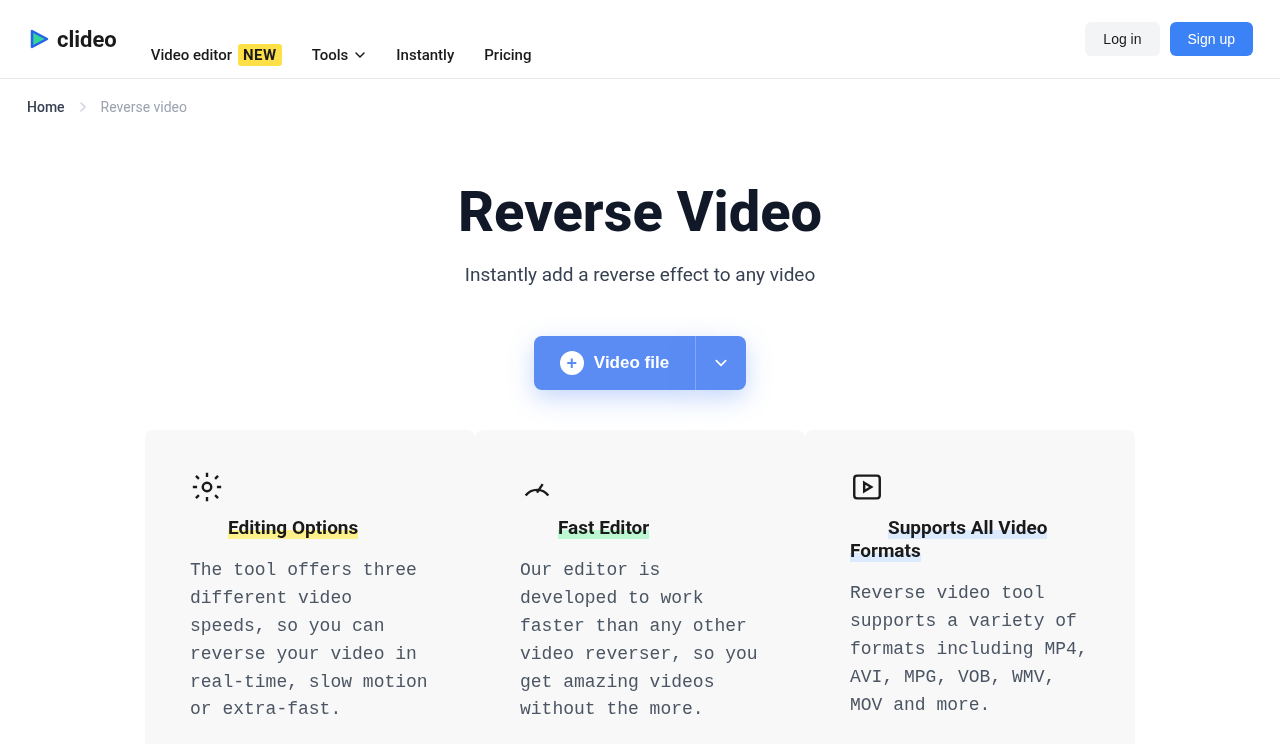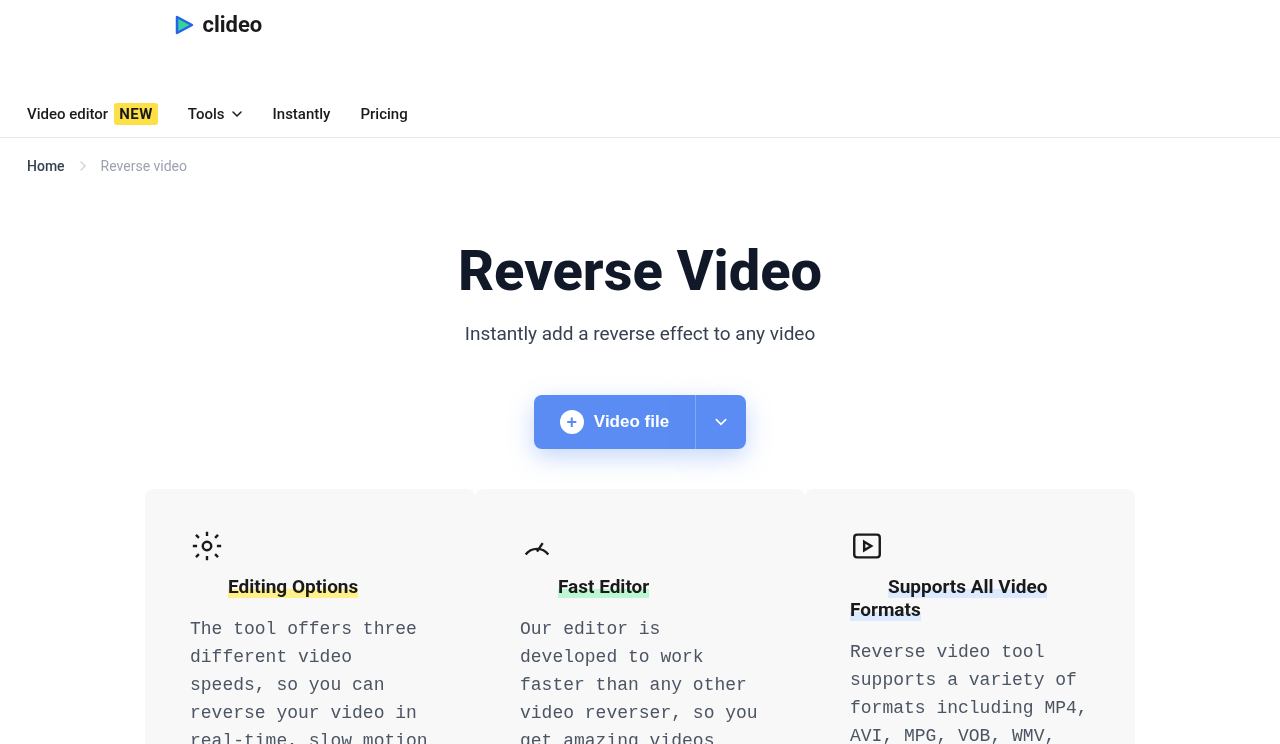--- a/index.html
+++ b/index.html
@@ -1,20 +1,20 @@
 <!DOCTYPE html>
 <html><head>
 <meta charset="utf-8">
 <style>
 * { margin: 0; padding: 0; box-sizing: border-box; }
 body { font-family: -apple-system, BlinkMacSystemFont, 'Segoe UI', Roboto, sans-serif; color: #1a1a1a; background: #fff; }
 
 
 .header { display: flex; align-items: center; justify-content: space-between; padding: 12px 27px; border-bottom: 1px solid #e5e7eb; }
-.header-left { display: flex; align-items: center; gap: 34px; flex-direction: column; }
+.header-left { display: flex; align-items: center; gap: 34px; }
 .logo { display: flex; align-items: center; gap: 6px; font-size: 22px; font-weight: 700; color: #1a1a1a; }
 .logo-icon { width: 24px; height: 24px; }
 .nav { display: flex; align-items: center; gap: 30px; margin-top: 32px; }
 .nav-item { display: flex; align-items: center; gap: 6px; font-size: 15px; font-weight: 500; color: #1a1a1a; cursor: pointer; }
 .badge-new { background: #fde047; color: #1a1a1a; font-size: 15px; font-weight: 700; padding: 2px 5px; border-radius: 3px; letter-spacing: 0.5px; }
 .chevron { width: 12px; height: 12px; }
 .header-right { display: flex; align-items: center; gap: 10px; }
 .btn-login { background: #f3f4f6; color: #1a1a1a; border: none; padding: 9px 18px; border-radius: 6px; font-size: 14px; font-weight: 500; cursor: pointer; }
 .btn-signup { background: #3b82f6; color: #fff; border: none; padding: 9px 18px; border-radius: 6px; font-size: 14px; font-weight: 500; cursor: pointer; }
 
@@ -66,20 +66,24 @@
           </svg>
       </div>
       <div class="nav-item">
         <span>Instantly</span>
       </div>
       <div class="nav-item">
         <span>Pricing</span>
       </div>
     </nav>
   </div>
+  <div class="header-right">
+    <button class="btn-login">Log in</button>
+    <button class="btn-signup">Sign up</button>
+  </div>
 </header>
 
 <nav class="breadcrumb">
   <a href="#">Home</a>
   <svg class="breadcrumb-sep" width="8" height="10" viewBox="0 0 8 10">
       <path d="M2 1 L6 5 L2 9" stroke="#d1d5db" stroke-width="1.5" fill="none" stroke-linecap="round"></path>
     </svg>
   <span class="breadcrumb-current">Reverse video</span>
 </nav>
 

